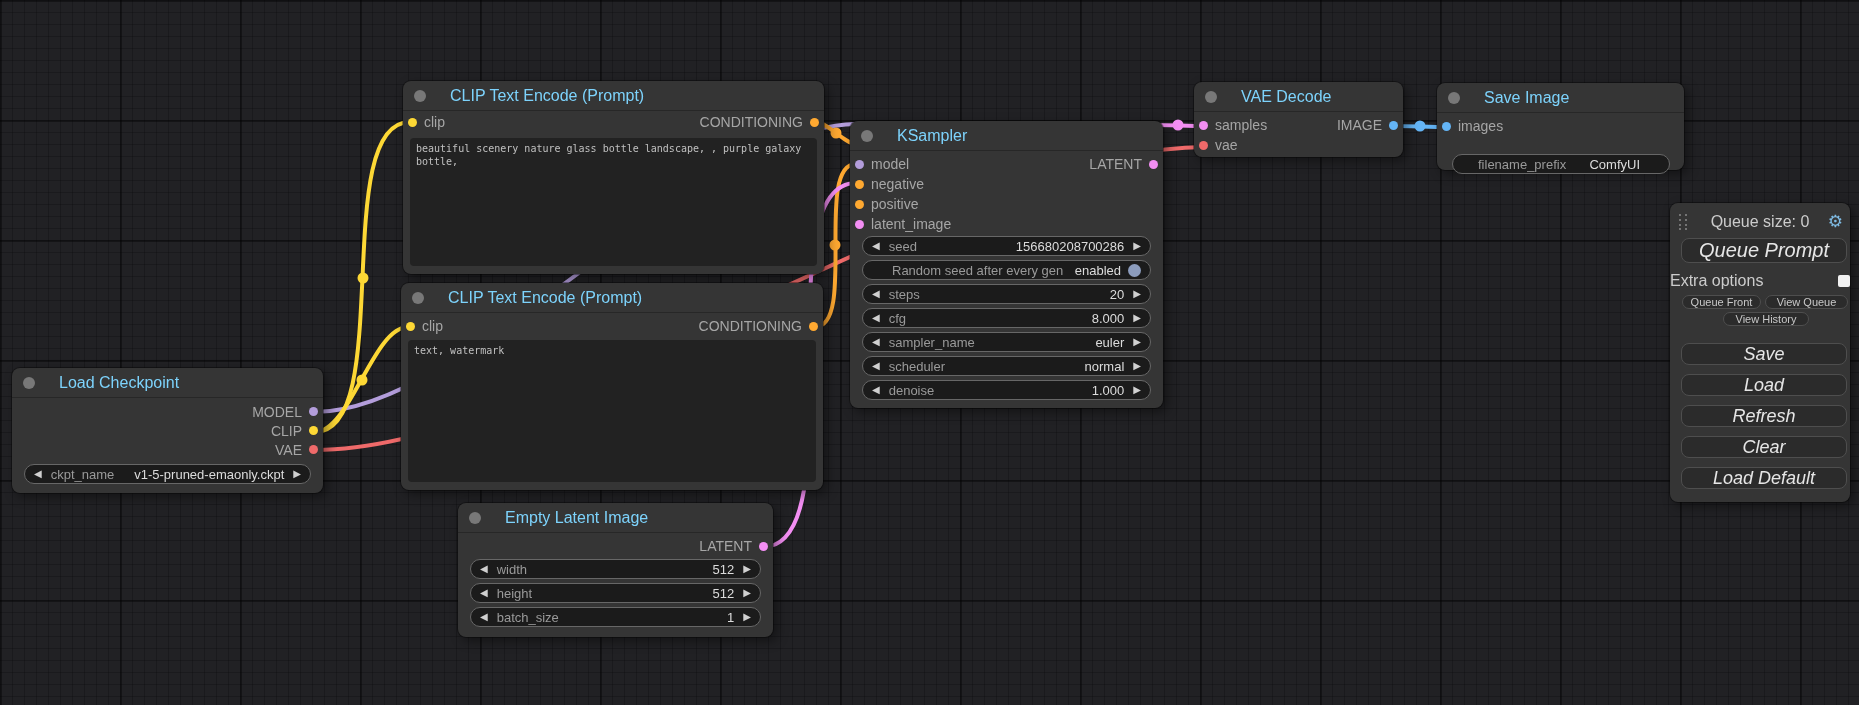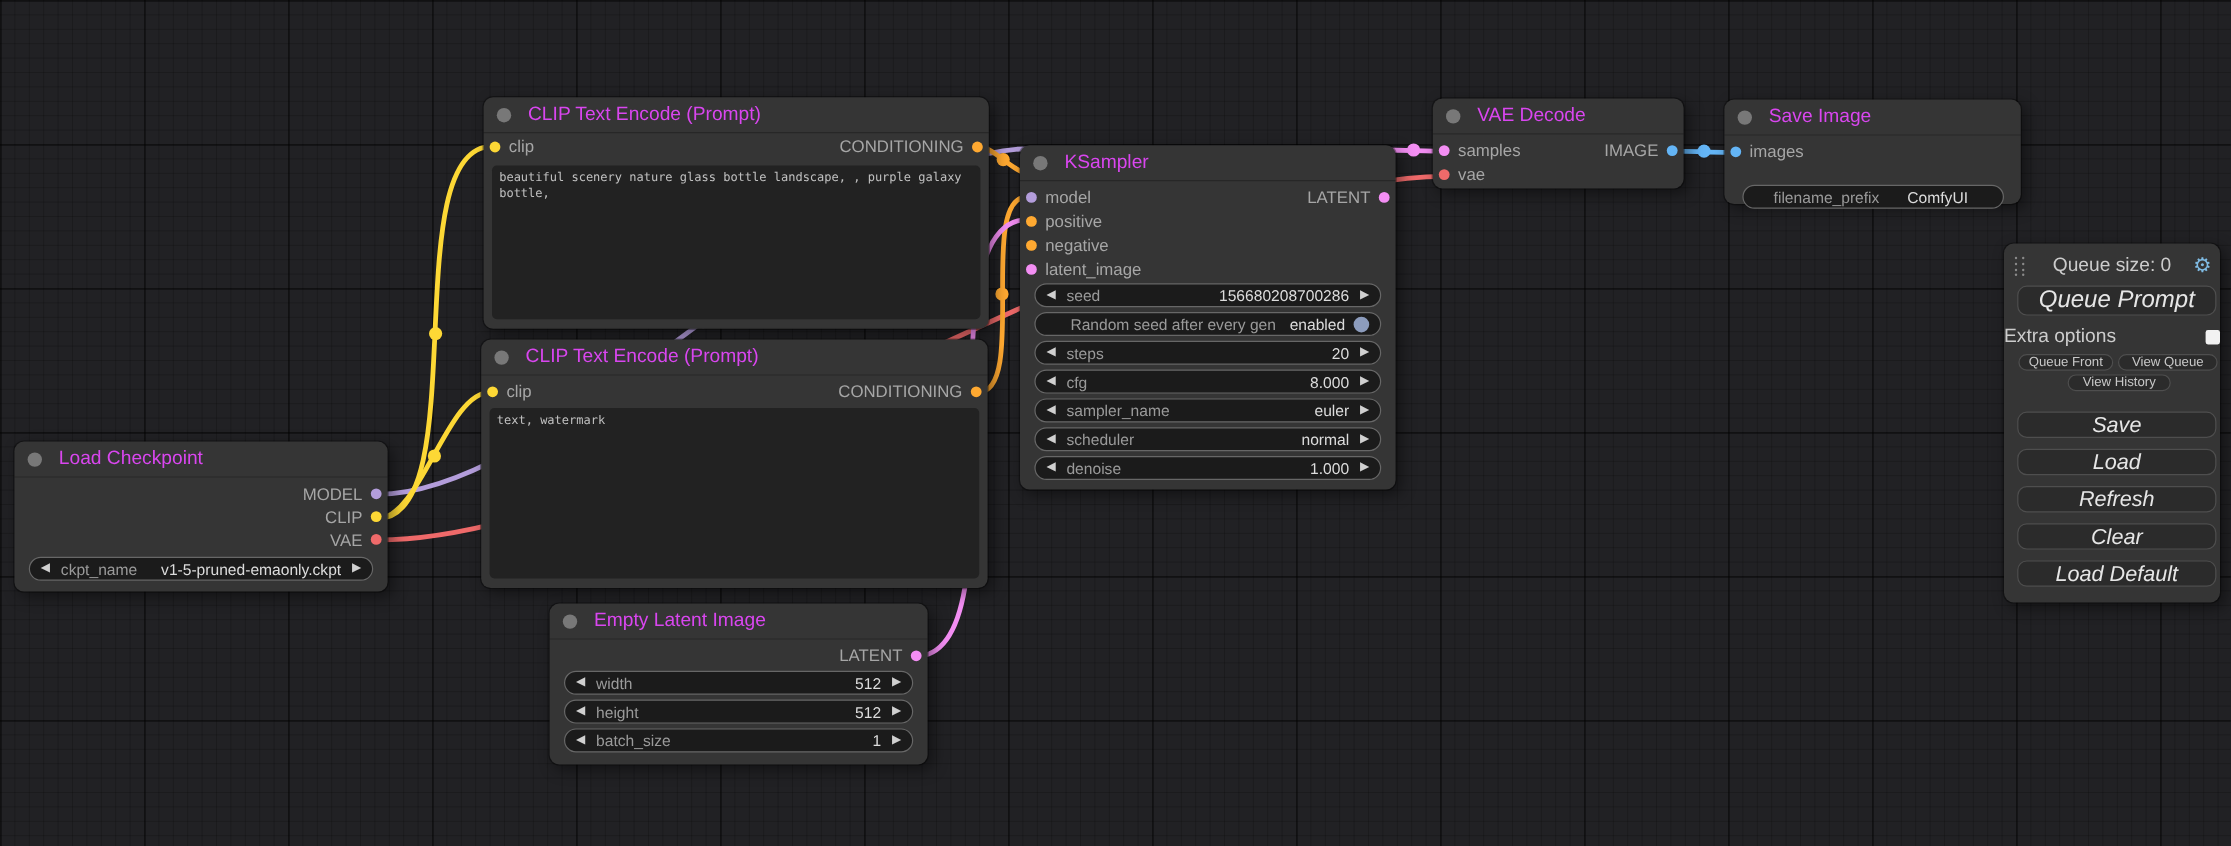--- a/index.html
+++ b/index.html
@@ -16,22 +16,22 @@
     position:relative;
   }
   #wires { position:absolute; left:0; top:0; z-index:1; }
   .node {
     position:absolute; z-index:2;
     background:#353535; border-radius:8px;
     box-shadow:0 0 0 1px rgba(0,0,0,.35), 4px 4px 12px rgba(0,0,0,.45);
     color:#a8a8a8;
   }
   .node-title {
-    height:30px; display:flex; align-items:center; gap:14px;
-    padding:0 11px; font-size:16px; color:#d946ef;
+    height:30px; display:flex; align-items:center; gap:24px;
+    padding:0 11px; font-size:16px; color:#7dd3fc;
     border-bottom:1px solid rgba(0,0,0,.25); white-space:nowrap;
   }
   .tdot { width:12px; height:12px; border-radius:50%; background:#787878; flex:0 0 auto; }
   .ports { padding-top:3px; }
   .prow {
     height:20px; display:flex; align-items:center;
     padding:0 5px; font-size:14px; color:#a6a6a6; white-space:nowrap;
   }
   .prow.tall { height:22px; }
   .dot { width:9px; height:9px; border-radius:50%; flex:0 0 auto; }
@@ -184,25 +184,25 @@
   <div class="ports">
     <div class="prow">
       <span class="dot" style="background:#b39ddb;"></span>
       <span class="plabel">model</span>
       <span class="spacer"></span>
       <span class="plabel">LATENT</span>
       <span class="dot" style="background:#f38ef3;"></span>
     </div>
     <div class="prow">
       <span class="dot" style="background:#ffa931;"></span>
+      <span class="plabel">negative</span>
+    </div>
+    <div class="prow">
+      <span class="dot" style="background:#ffa931;"></span>
       <span class="plabel">positive</span>
-    </div>
-    <div class="prow">
-      <span class="dot" style="background:#ffa931;"></span>
-      <span class="plabel">negative</span>
     </div>
     <div class="prow">
       <span class="dot" style="background:#f38ef3;"></span>
       <span class="plabel">latent_image</span>
     </div>
   </div>
   <div class="widgets" style="margin-top:2px;">
     <div class="widget">
       <span class="warrow">◀</span>
       <span class="wlabel">seed</span>

